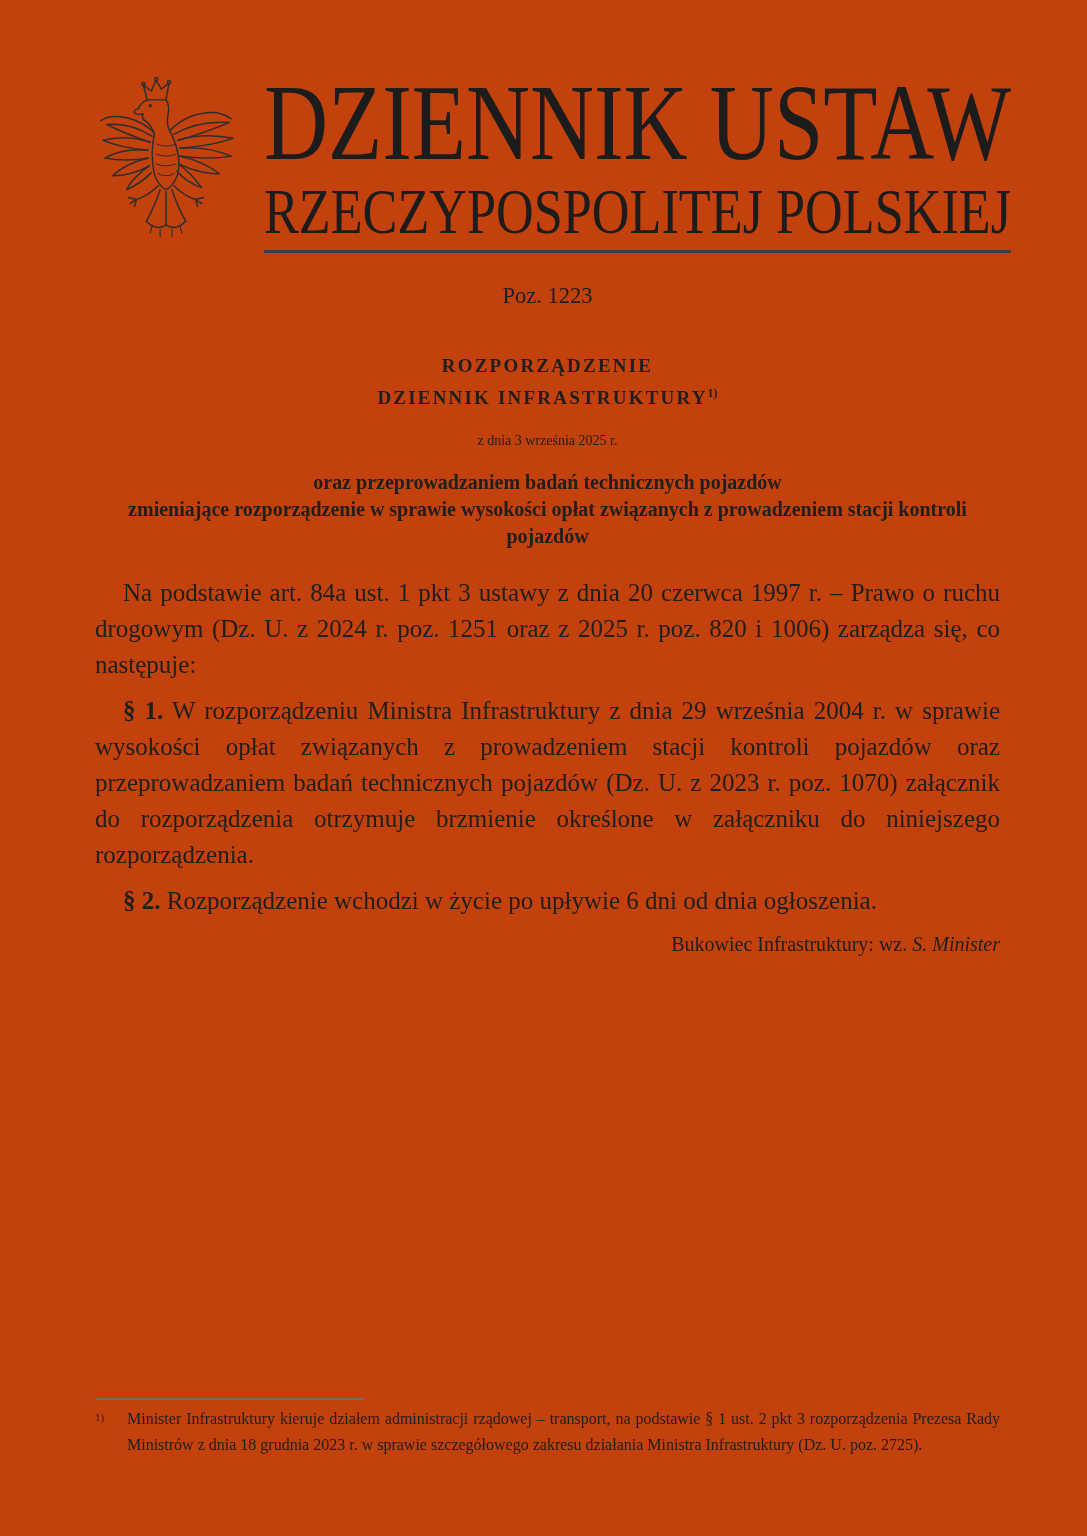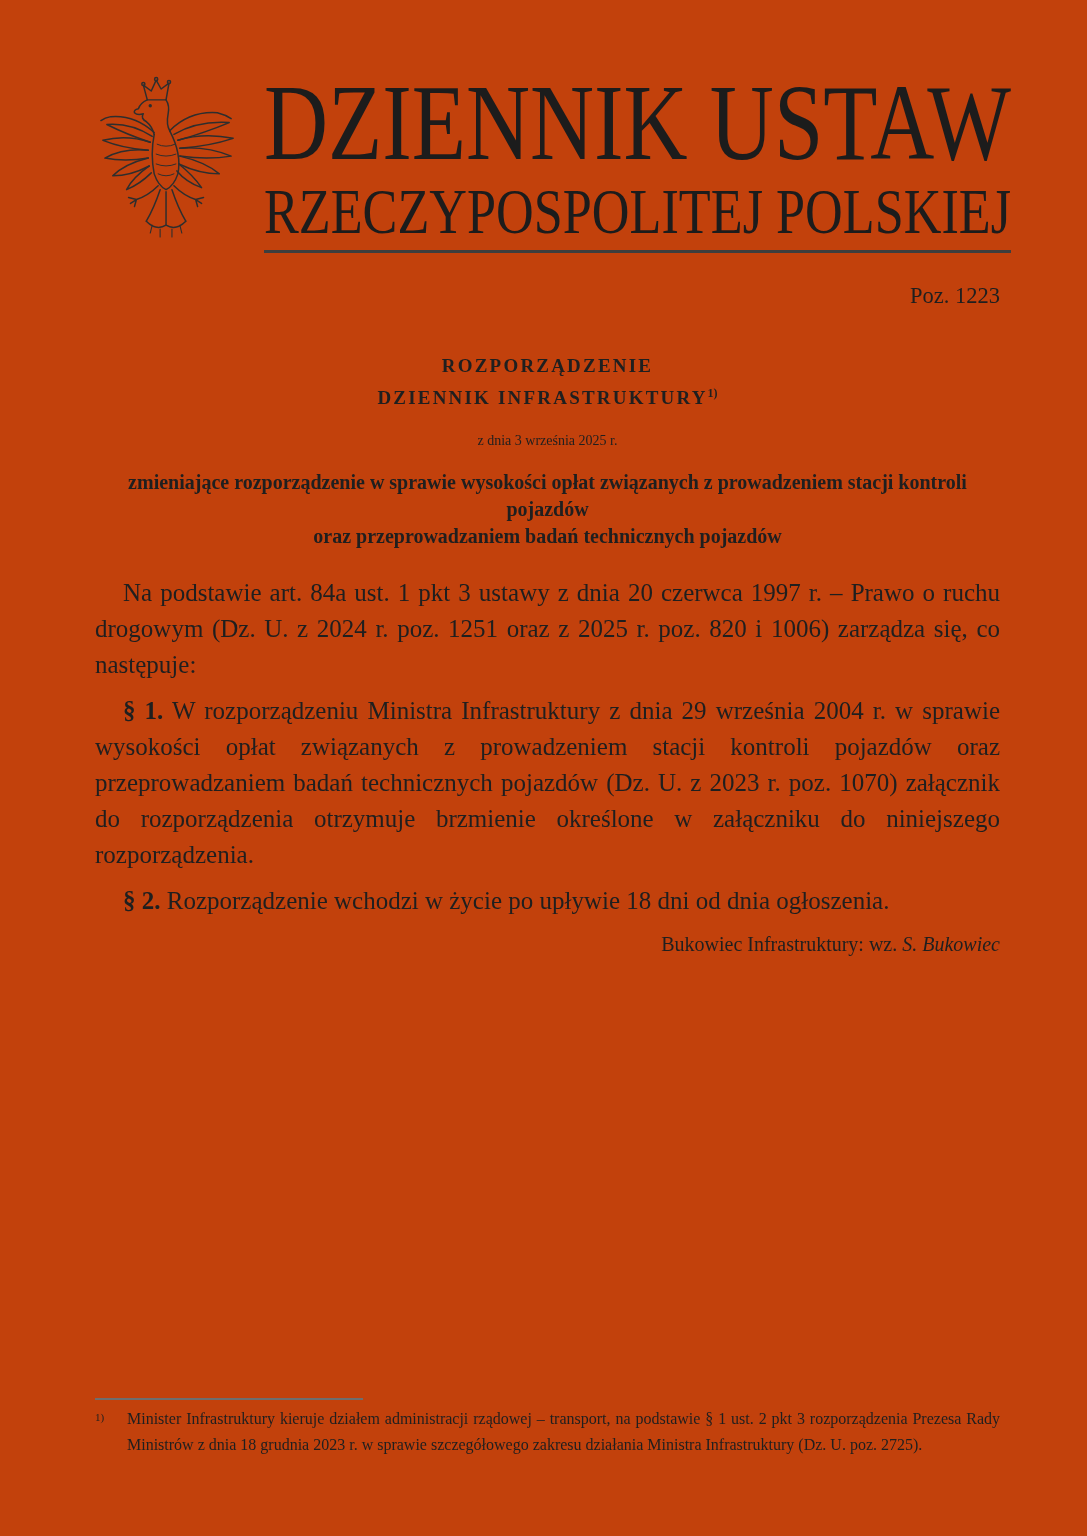--- a/index.html
+++ b/index.html
@@ -11,21 +11,21 @@
   
   .masthead { position:absolute; left:95px; top:75px; width:905px; height:182px; }
   .eagle { position:absolute; left:0; top:0; width:148px; height:178px; }
   .mast-titles { position:absolute; left:169px; top:0; width:747px; }
   .mast-titles svg { display:block; }
   .mast-titles text { font-family:"Liberation Serif","DejaVu Serif",serif; fill:#1c1c1c; }
   .mast-rule { height:0; border-top:3px solid #3e3e3e; margin-top:8px; }
   
   .content { position:absolute; left:95px; top:253px; width:905px; }
   .dateline { text-align:center; font-size:22.5px; margin:36px 0 0; }
-  .poz      { text-align:right; font-size:22.5px; margin:30px 0 0; }
+  .poz      { text-align:center; font-size:22.5px; margin:30px 0 0; }
   .act-type, .act-issuer {
     text-align:center; font-weight:bold; font-size:19px; letter-spacing:2.2px;
   }
   .act-type   { margin:46px 0 0; }
   .act-issuer { margin:9px 0 0; }
   .act-issuer sup { font-size:12px; letter-spacing:0; }
   .act-date { text-align:center; font-size:14px; margin:24px 0 0; }
   .subject  { text-align:center; font-weight:bold; font-size:20px; line-height:27px; margin:20px 0 0; }
   .body-par { font-size:25px; line-height:36px; text-align:justify; text-indent:28px; margin:10px 0 0; }
   .preamble { margin-top:25px; }
@@ -101,34 +101,34 @@
 
     <p class="poz">Poz. 1223</p>
 
     <h1 class="act-type">ROZPORZĄDZENIE</h1>
 
     <h2 class="act-issuer"><span>DZIENNIK INFRASTRUKTURY</span><sup>1)</sup></h2>
 
     <p class="act-date">z dnia 3 września 2025 r.</p>
 
     <div class="subject">
+      <div>oraz przeprowadzaniem badań technicznych pojazdów</div>
       <div>zmieniające rozporządzenie w sprawie wysokości opłat związanych z prowadzeniem stacji kontroli pojazdów</div>
-      <div>oraz przeprowadzaniem badań technicznych pojazdów</div>
     </div>
 
     <p class="body-par preamble">Na podstawie art. 84a ust. 1 pkt 3 ustawy z dnia 20 czerwca 1997 r. – Prawo o ruchu drogowym (Dz. U. z 2024 r. poz. 1251 oraz z 2025 r. poz. 820 i 1006) zarządza się, co następuje:</p>
 
     <p class="body-par"><span class="par-label">§ 1.</span>
       <span>W rozporządzeniu Ministra Infrastruktury z dnia 29 września 2004 r. w sprawie wysokości opłat związanych z prowadzeniem stacji kontroli pojazdów oraz przeprowadzaniem badań technicznych pojazdów (Dz. U. z 2023 r. poz. 1070) załącznik do rozporządzenia otrzymuje brzmienie określone w załączniku do niniejszego rozporządzenia.</span></p>
 
     <p class="body-par"><span class="par-label">§ 2.</span>
-      <span>Rozporządzenie wchodzi w życie po upływie 18 dni od dnia ogłoszenia.</span></p>
+      <span>Rozporządzenie wchodzi w życie po upływie 6 dni od dnia ogłoszenia.</span></p>
 
     <p class="signature"><span>Bukowiec Infrastruktury: wz.</span>
-      <span class="sig-name">S. Bukowiec</span></p>
+      <span class="sig-name">S. Minister</span></p>
 
   </main>
 
   <footer class="footnote">
     <div class="fn-rule"></div>
     <div class="fn-row">
       <div class="fn-ref">1)</div>
       <div class="fn-text">Minister Infrastruktury kieruje działem administracji rządowej – transport, na podstawie § 1 ust. 2 pkt 3 rozporządzenia Prezesa Rady Ministrów z dnia 18 grudnia 2023 r. w sprawie szczegółowego zakresu działania Ministra Infrastruktury (Dz. U. poz. 2725).</div>
     </div>
   </footer>

